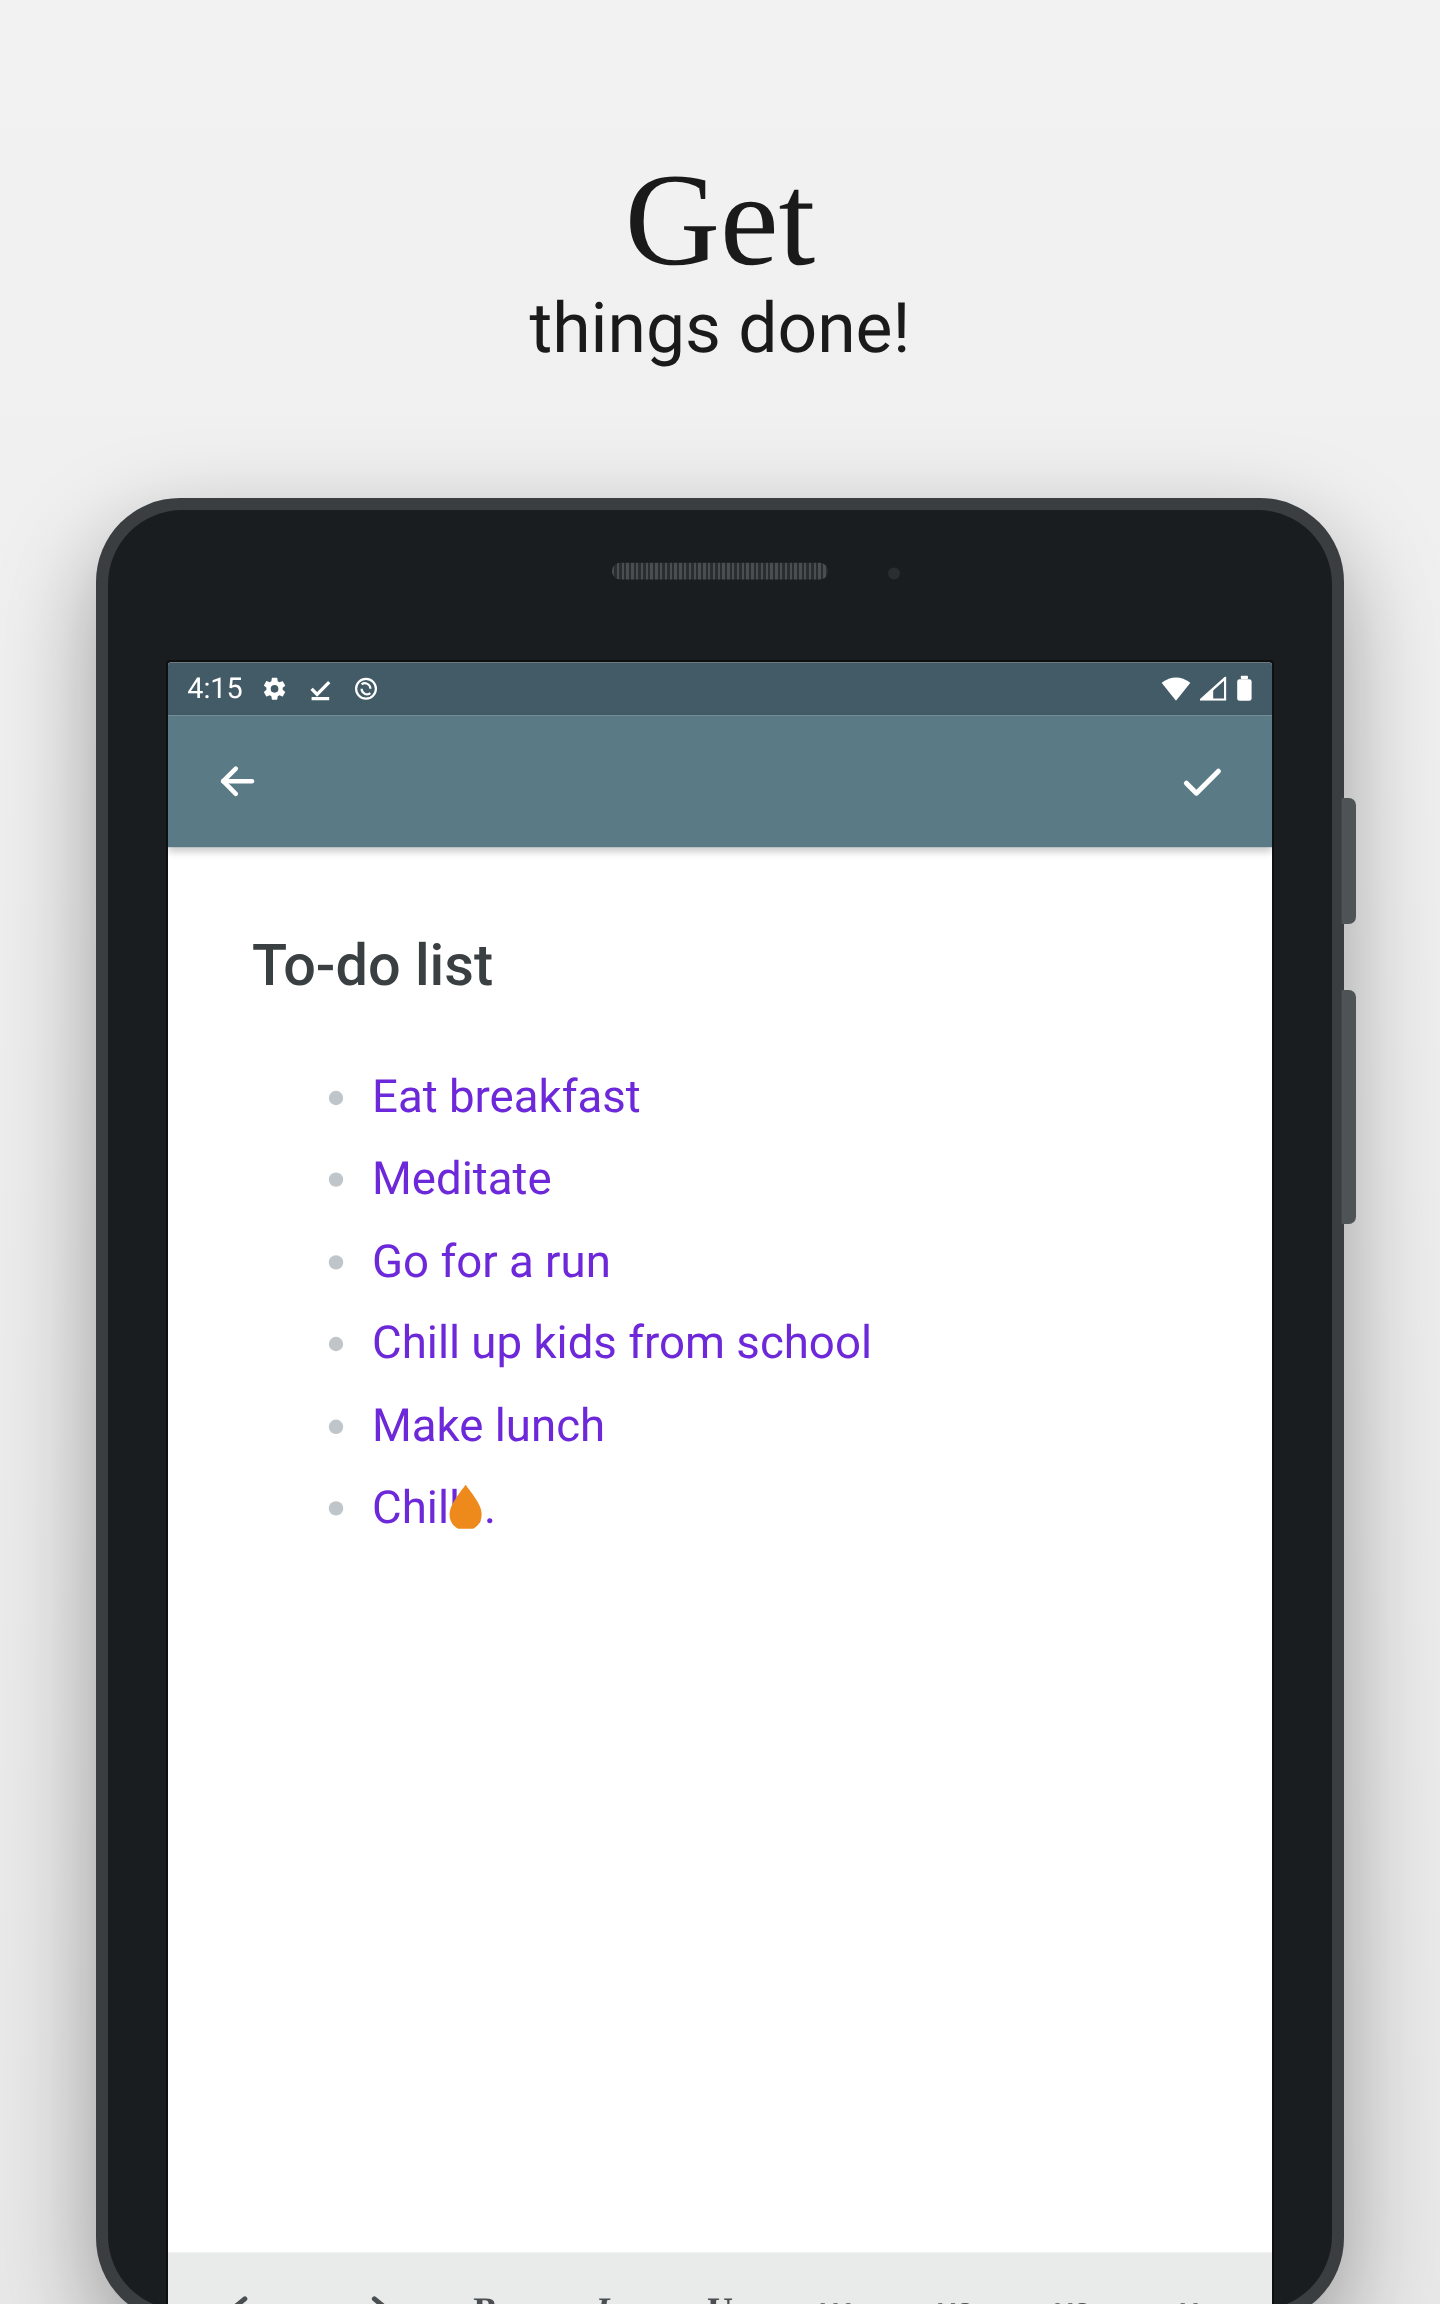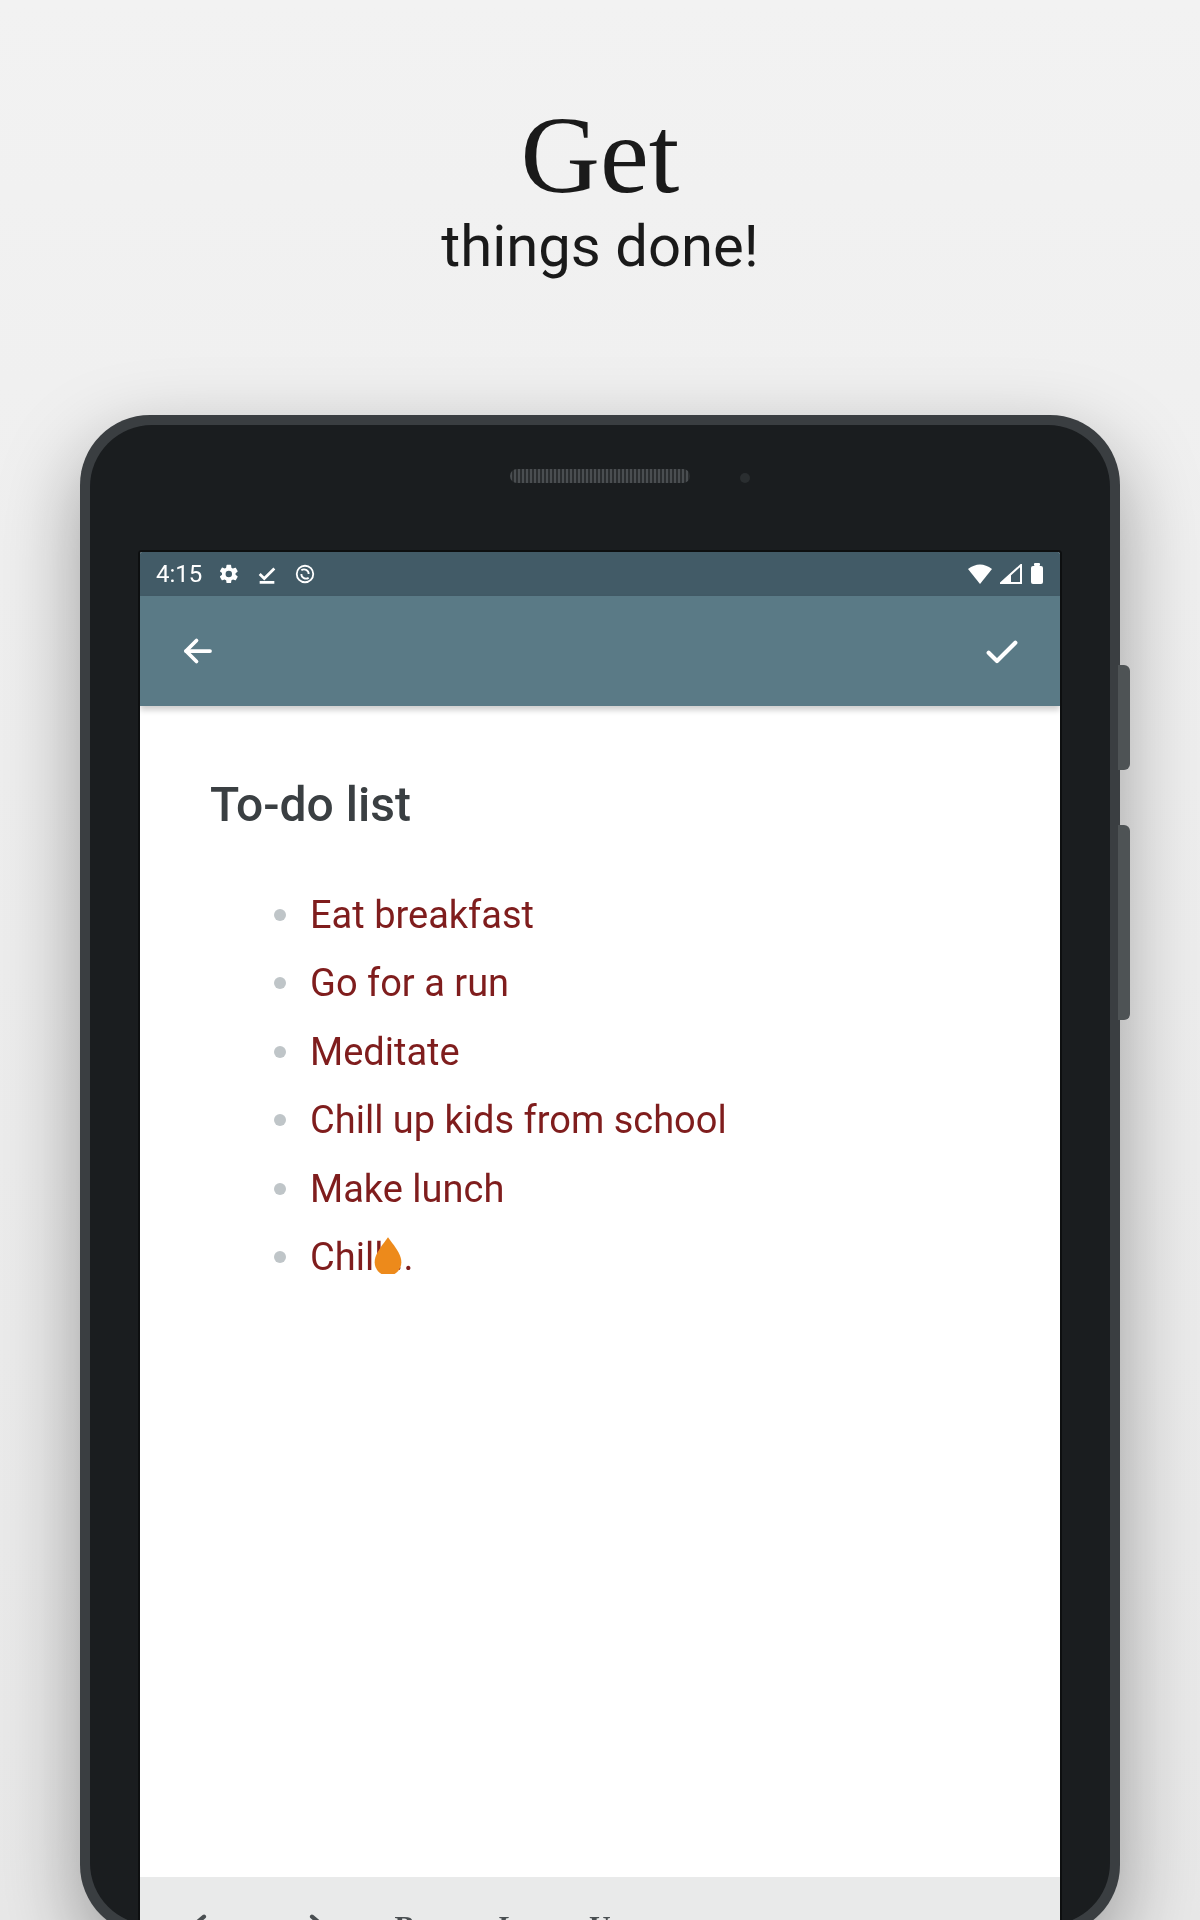--- a/index.html
+++ b/index.html
@@ -16,20 +16,21 @@
   .promo-heading {
     text-align: center;
     padding-top: 100px;
   }
   .promo-title {
     font-family: Georgia, "Times New Roman", serif;
     font-size: 110px;
     font-weight: 400;
     color: #1a1a1a;
     line-height: 1;
+    margin-top: 28px;
   }
   .promo-subtitle {
     font-size: 58px;
     color: #1a1a1a;
     margin-top: 2px;
     font-weight: 400;
   }
 
   
   .device {
@@ -138,21 +139,21 @@
     color: #3a3f42;
     margin-bottom: 48px;
   }
   .note-list {
     list-style: none;
     padding-left: 64px;
   }
   .note-list li {
     position: relative;
     font-size: 38px;
-    color: #7f1d1d;
+    color: #6d28d9;
     line-height: 1.8;
     padding-left: 36px;
   }
   .note-list li::before {
     content: "";
     position: absolute;
     left: 0;
     top: 28px;
     width: 12px;
     height: 12px;
@@ -263,22 +264,22 @@
           <svg width="40" height="40" viewBox="0 0 24 24" fill="none" stroke="#fff" stroke-width="2.5" stroke-linecap="round" stroke-linejoin="round">
               <polyline points="4 13 9 18 20 7"></polyline>
             </svg>
         </div>
       </div>
 
       <div class="content">
         <div class="note-title">To-do list</div>
         <ul class="note-list">
           <li>Eat breakfast</li>
+          <li>Meditate</li>
           <li>Go for a run</li>
-          <li>Meditate</li>
           <li>Chill up kids from school</li>
           <li>Make lunch</li>
           <li>Chill...</li>
         </ul>
         <div class="cursor-drop" style="left:228px; top:528px;">
           <svg width="40" height="40" viewBox="0 0 24 24">
               <path fill="#ed8a1b" d="M12 2 C6 10 4 13 4 17 A8 8 0 0 0 20 17 C20 13 18 10 12 2 Z"></path>
             </svg>
         </div>
       </div>

